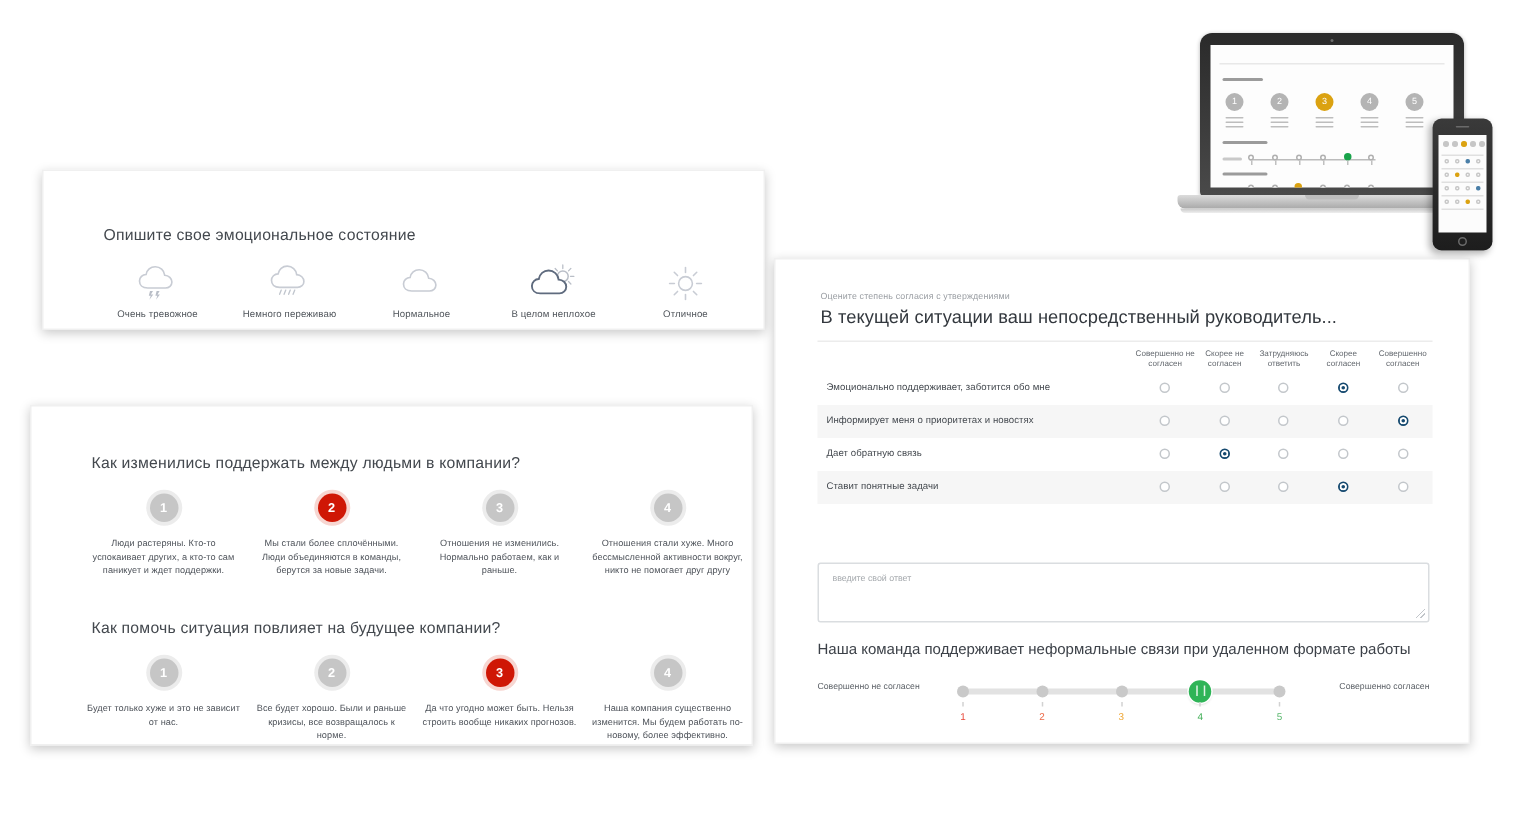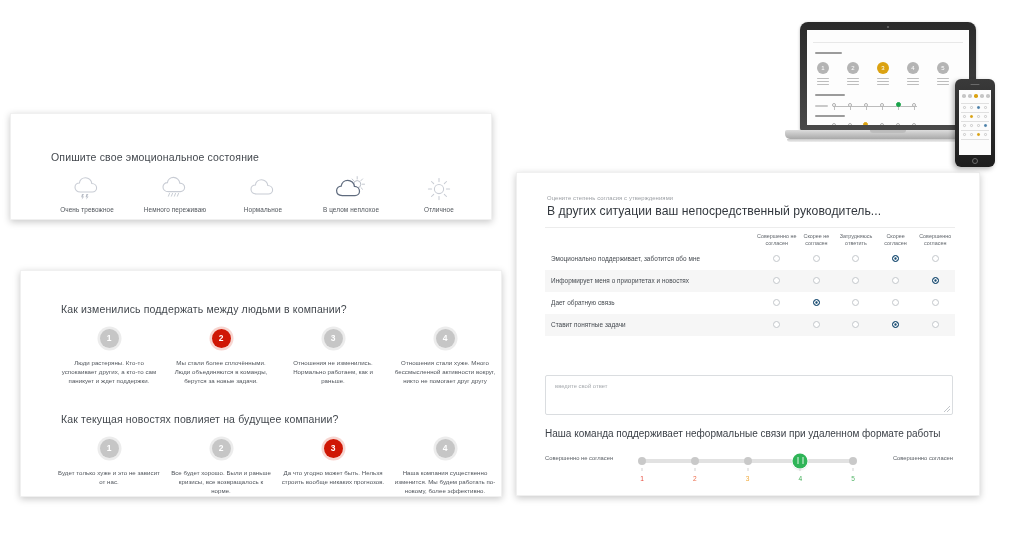--- a/index.html
+++ b/index.html
@@ -12,21 +12,21 @@
 
   
   .card{
     position:absolute;background:#ffffff;
     box-shadow:0 2px 7px rgba(0,0,0,.22);
     border:1px solid #f0f0f0;
   }
   .card-inner{position:absolute;inset:10px;background:#fff;}
 
   
-  #card-mood{left:10px;top:113px;width:480px;height:105px;text-align:right;}
+  #card-mood{left:28px;top:113px;width:480px;height:105px;text-align:right;}
   .q-title{
     color:#4a4f55;font-size:10.5px;letter-spacing:.15px;
   }
   #card-mood .q-title{position:absolute;left:30px;top:27px;font-size:10.5px;color:#43484e;}
   .mood-row{position:absolute;left:22px;top:48px;width:440px;display:flex;}
   .mood-item{flex:1;display:flex;flex-direction:column;align-items:center;}
   .mood-ico{height:31px;display:flex;align-items:flex-end;justify-content:center;}
   .mood-lbl{margin-top:3px;font-size:6.4px;color:#50555b;letter-spacing:.1px;white-space:nowrap;}
 
   
@@ -279,21 +279,21 @@
             <div class="opt-txt">Отношения не изменились. Нормально работаем, как и раньше.</div>
           </div>
           <div class="opt">
             <div class="bub">4</div>
             <div class="opt-txt">Отношения стали хуже. Много бессмысленной активности вокруг, никто не помогает друг другу</div>
           </div>
         </div>
       </div>
 
       <div class="sec" style="top:132px;">
-        <div class="q-title">Как текущая новостях повлияет на будущее компании?</div>
+        <div class="q-title">Как помочь ситуация повлияет на будущее компании?</div>
         <div class="opt-row" style="top:26px;">
           <div class="opt">
             <div class="bub">1</div>
             <div class="opt-txt">Будет только хуже и это не зависит от нас.</div>
           </div>
           <div class="opt">
             <div class="bub">2</div>
             <div class="opt-txt">Все будет хорошо. Были и раньше кризисы, все возвращалось к норме.</div>
           </div>
           <div class="opt">
@@ -308,21 +308,21 @@
       </div>
 
     </div>
   </div>
 
   <div class="card" id="panel">
     <div class="card-inner">
 
       <div class="pad">
         <div class="sub-q">Оцените степень согласия с утверждениями</div>
-        <div class="big-q">В других ситуации ваш непосредственный руководитель...</div>
+        <div class="big-q">В текущей ситуации ваш непосредственный руководитель...</div>
       </div>
 
       <div class="matrix">
         <div class="mhead">
           <div class="mlabel"></div>
           <div class="mcol">Совершенно не согласен</div>
           <div class="mcol">Скорее не согласен</div>
           <div class="mcol">Затрудняюсь ответить</div>
           <div class="mcol">Скорее согласен</div>
           <div class="mcol">Совершенно согласен</div>

